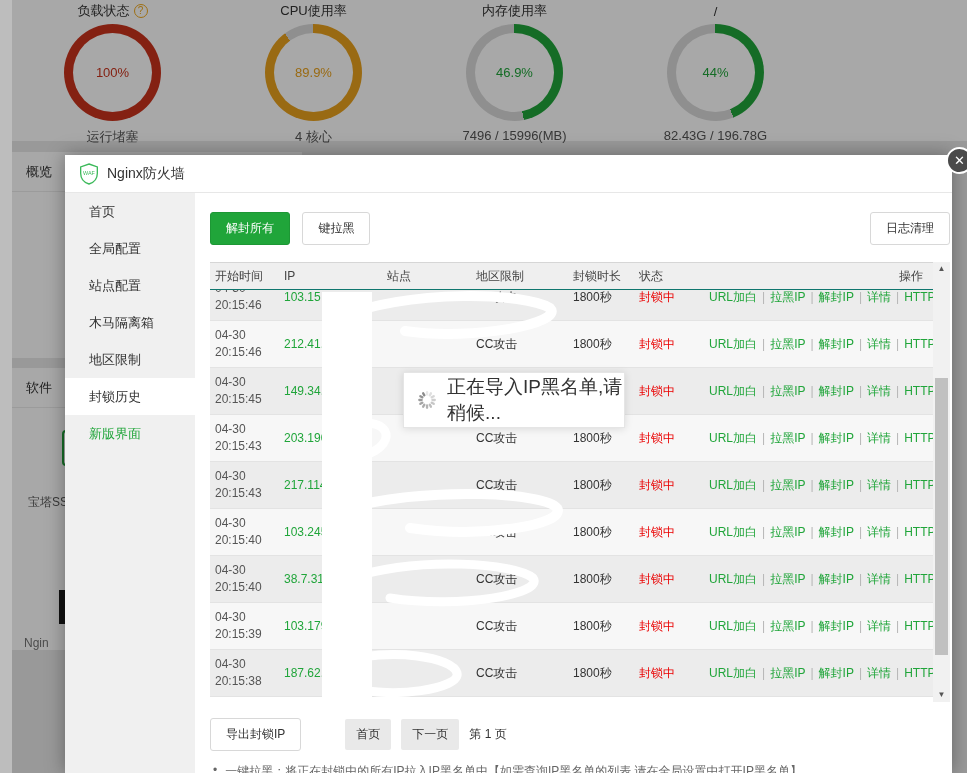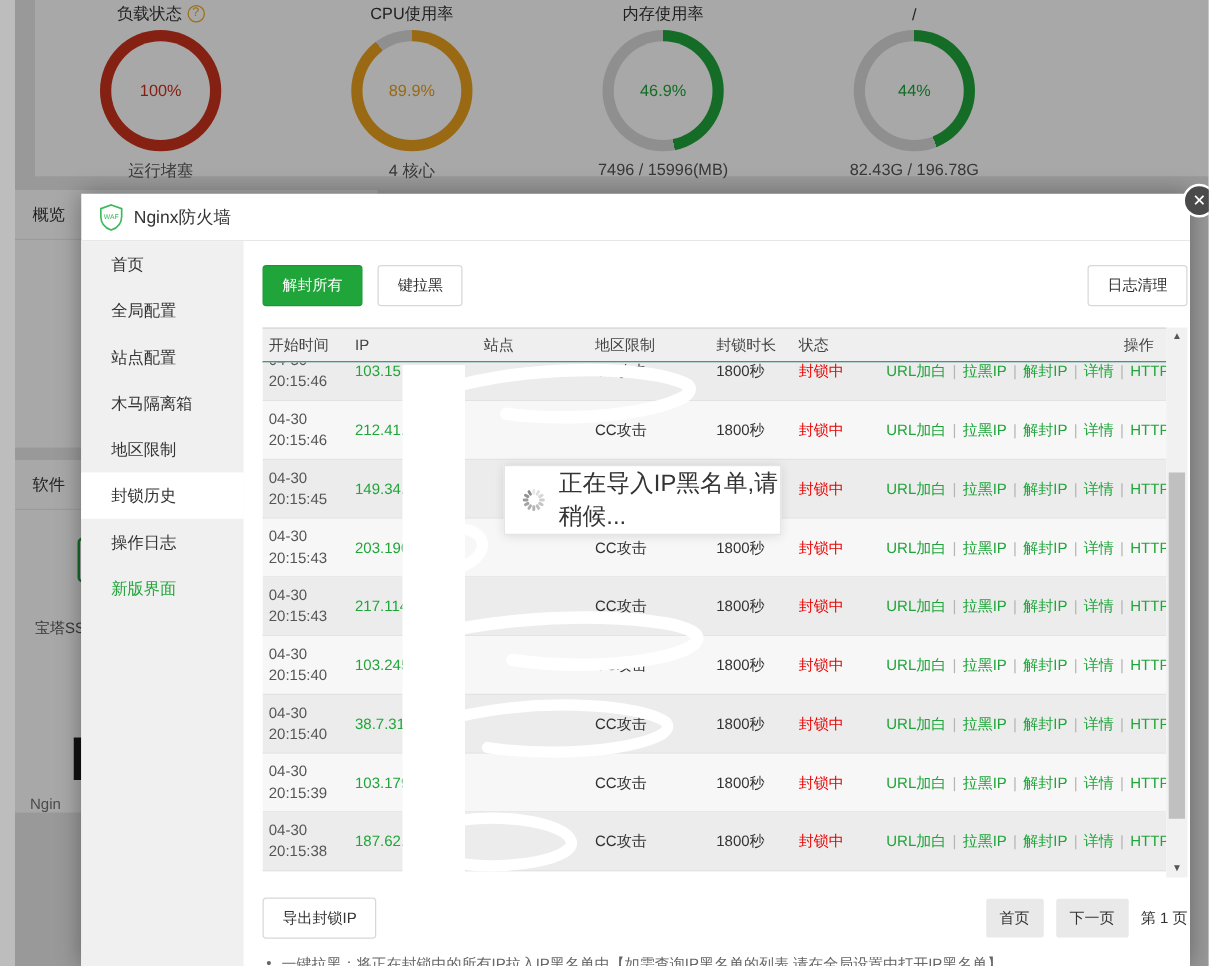--- a/index.html
+++ b/index.html
@@ -1,21 +1,21 @@
 <!DOCTYPE html>
 <html><head>
 <meta charset="utf-8">
 <style>
   * { margin:0; padding:0; box-sizing:border-box; }
   html,body { width:967px; height:773px; overflow:hidden; }
   body { position:relative; background:#e9e9e9; font-family:"Liberation Sans","DejaVu Sans",sans-serif; color:#333; }
 
   
   .bg-layer { position:absolute; inset:0; z-index:1; }
-  .dash-card { position:absolute; left:28px; top:0; right:0; height:141px; background:#fff; }
+  .dash-card { position:absolute; left:12px; top:0; right:0; height:141px; background:#fff; }
   .gauges { position:absolute; left:0; top:2px; display:flex; }
   .gauge { width:201px; display:flex; flex-direction:column; align-items:center; }
   .g-head { height:18px; font-size:13px; color:#333; display:flex; align-items:center; gap:4px; }
   .g-help { width:14px; height:14px; border:1px solid #efa91e; color:#efa91e; border-radius:50%;
             font-size:10px; line-height:12px; text-align:center; }
   .ring { width:97px; height:97px; border-radius:50%; margin-top:4px; position:relative; }
   .ring::after { content:""; position:absolute; inset:9px; background:#fff; border-radius:50%; }
   .g-value { position:absolute; inset:0; z-index:2; display:flex; align-items:center; justify-content:center;
              font-size:13px; }
   .g-sub { margin-top:7px; font-size:13px; color:#555; }
@@ -84,21 +84,21 @@
   .sb-arrow { position:absolute; left:0; width:17px; height:14px; font-size:8px; color:#555;
               text-align:center; line-height:14px; }
   .sb-up { top:0; } .sb-down { bottom:0; }
   .sb-thumb { position:absolute; left:2px; top:116px; width:13px; height:277px; background:#c0c0c0; }
 
   .scribble { position:absolute; left:0; top:0; width:757px; height:580px; z-index:3; pointer-events:none; }
   .toast { position:absolute; left:208px; top:179px; width:222px; height:56px; background:#fff;
            border:1px solid #e5e5e5; box-shadow:0 1px 8px rgba(0,0,0,0.12); z-index:4;
            display:flex; align-items:center; gap:10px; padding-left:13px; font-size:19px; color:#333; }
 
-  .m-footer { margin:16px 2px 0 15px; width:740px; display:flex; justify-content:space-between; align-items:center; }
+  .m-footer { margin:16px 2px 0 15px; width:740px; display:flex; justify-content:flex-start; align-items:center;gap:44px; }
   .pager { display:flex; align-items:center; gap:10px; font-size:12px; }
   .page-btn { background:#e9e9e9; padding:7px 11px; border-radius:2px; color:#333; cursor:pointer; }
   .page-num { color:#333; }
   .note { margin:12px 15px 0 18px; font-size:12px; color:#666; display:flex; gap:8px; }
 </style>
 </head>
 <body>
 
 <div class="bg-layer">
   <div class="dash-card">
@@ -184,21 +184,20 @@
   <div class="side-item">全局配置</div>
 
   <div class="side-item">站点配置</div>
 
   <div class="side-item">木马隔离箱</div>
 
   <div class="side-item">地区限制</div>
 
   <div class="side-item active">封锁历史</div>
 
-  <div class="side-item">操作日志</div>
 
   <div class="side-item green">新版界面</div>
 </div>
 
   <div class="m-content">
     <div class="toolbar">
       <span class="btn btn-green">解封所有</span>
       <span class="btn btn-plain">键拉黑</span>
       <span class="btn btn-plain btn-right">日志清理</span>
     </div>

